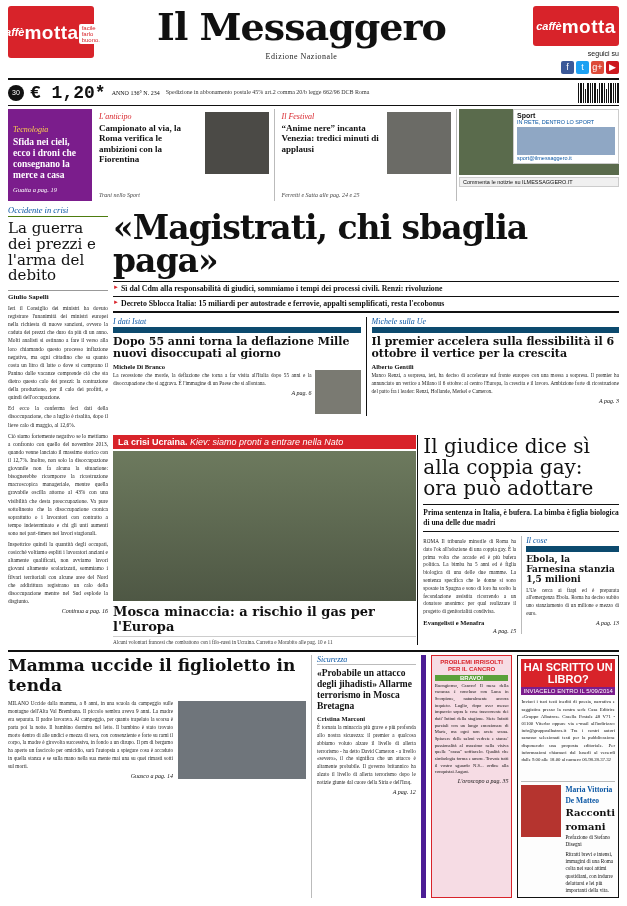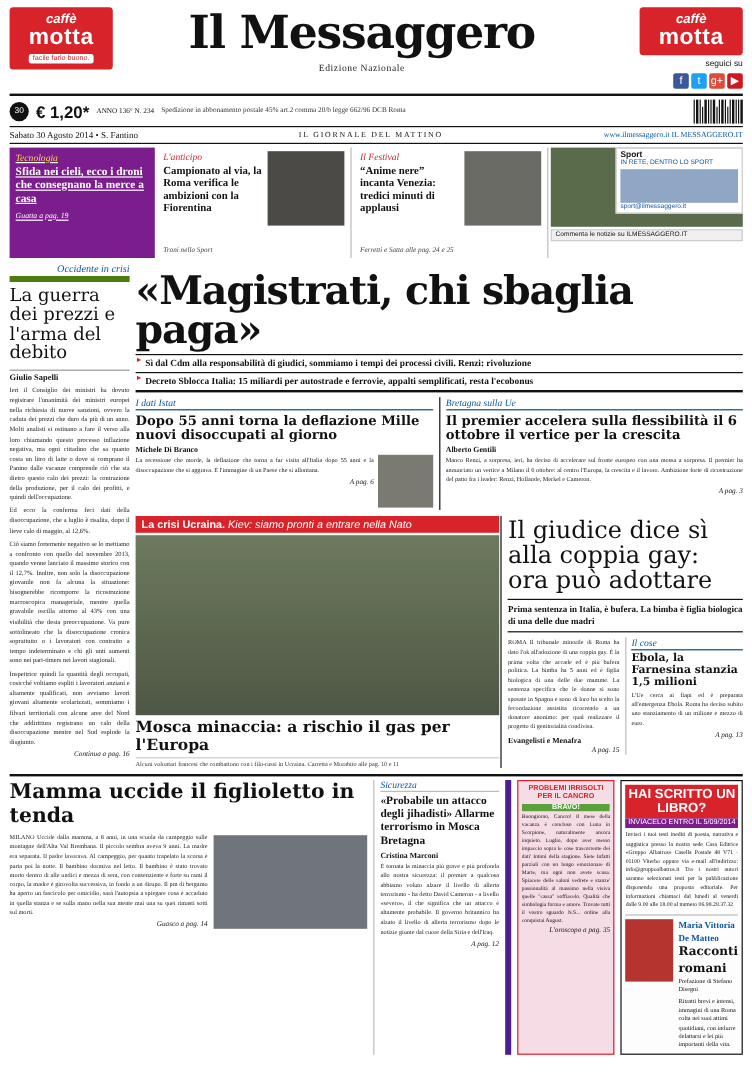--- a/index.html
+++ b/index.html
@@ -10,54 +10,54 @@
     font-family: "Liberation Serif", serif;
     color: #111;
     overflow: hidden;
   }
   .page { width:627px; height:906px; position:relative; padding: 6px 8px; }
 
   
   .masthead { display:flex; align-items:flex-start; justify-content:space-between; height:72px; }
   .motta-logo {
     width:86px; height:52px; background:#d8232a; color:#fff; border-radius:3px;
-    display:flex; flex-direction:column; align-items:center; justify-content:center;
+    display:flex; align-items:center; justify-content:center;
     font-family:"Liberation Sans", sans-serif; line-height:1;
   }
   .motta-logo .l1 { font-size:11px; font-style:italic; font-weight:bold; }
   .motta-logo .l2 { font-size:19px; font-weight:bold; letter-spacing:.5px; }
   .motta-logo .l3 { font-size:6px; margin-top:4px; background:#fff; color:#d8232a; padding:1px 3px; border-radius:2px; }
   .title-wrap { flex:1; text-align:center; padding:0 8px; }
   .paper-title {
     font-family:"DejaVu Serif", serif;
     font-weight:bold; font-size:38px; letter-spacing:-1px; line-height:1;
     margin-top:2px;
   }
   .edition { font-size:8px; letter-spacing:.5px; margin-top:6px; color:#222; }
   .social-box { width:110px; text-align:right; font-size:7px; font-family:"Liberation Sans",sans-serif; }
   .social-icons { display:flex; gap:2px; justify-content:flex-end; margin-top:4px; }
   .sicon { width:13px; height:13px; border-radius:2px; color:#fff; font-size:9px; line-height:13px; text-align:center; font-family:"Liberation Sans",sans-serif; }
   .fb { background:#3b5998; } .tw { background:#1da1f2; } .gp { background:#dd4b39; } .yt { background:#cc181e; }
 
   
   .pricebar { display:flex; align-items:center; gap:6px; border-top:2px solid #111; border-bottom:1px solid #111; padding:2px 0; height:28px; font-size:7px; }
   .badge-circle { width:16px; height:16px; border-radius:50%; background:#111; color:#fff; font-size:7px; text-align:center; line-height:16px; font-family:"Liberation Sans",sans-serif; }
-  .price { font-size:14px; font-weight:bold; font-family:Liberation Sans, sans-serif;text-align:right; }
+  .price { font-size:18px; font-weight:bold; font-family:Liberation Mono, monospace;text-align:right; }
   .pb-mid { flex:1; font-size:6px; color:#333; line-height:1.2; }
   .barcode { display:flex; gap:1px; align-items:flex-end; height:20px; }
   .barcode i { display:block; width:1px; height:20px; background:#111; }
   .barcode i.w { width:2px; } .barcode i.s { height:14px; }
 
   .dateline { display:flex; justify-content:space-between; align-items:center; border-bottom:1px solid #111; padding:2px 0; font-size:7.5px; }
   .dl-center { font-size:6.5px; letter-spacing:1.5px; }
   .dl-right { color:#0b57a4; font-size:6.5px; }
 
   
   .teasers { display:flex; gap:2px; margin-top:3px; height:92px; }
-  .t-tech { width:121px; background:#7b1d8c; color:#fff; padding:4px 5px;text-decoration:underline; }
+  .t-tech { width:84px; background:#7b1d8c; color:#fff; padding:16px 5px; }
   .t-tech .kicker { font-size:8px; font-style:italic; color:#ffd34d; }
   .t-tech .hl { font-size:9.5px; font-weight:bold; line-height:1.15; margin-top:3px; }
   .t-tech .ft { font-size:6.5px; font-style:italic; margin-top:5px; }
   .t-cell { flex:1; border-right:1px solid #bbb; padding:3px 5px; position:relative; }
   .t-cell .kicker { font-size:8px; font-style:italic; color:#d8232a; }
   .t-cell .hl { font-size:9px; font-weight:bold; line-height:1.15; margin-top:2px; }
   .t-cell .ft { font-size:6px; font-style:italic; color:#444; position:absolute; bottom:3px; left:5px; }
   .t-photo { width:64px; height:62px; float:right; margin-left:3px; background:#6b6b66; }
   .t-photo.p2 { background:#4b4a46; }
   .t-right { width:160px; position:relative; }
@@ -66,45 +66,45 @@
   .sport-box .sb-t { font-size:7px; font-weight:bold; font-family:"Liberation Sans",sans-serif; }
   .sport-box .sb-s { font-size:5.5px; color:#0b57a4; font-family:"Liberation Sans",sans-serif; }
   .sport-box .sb-img { height:28px; background:#8fa7c4; margin-top:2px; }
   .commenta { background:#f0f0f0; border:1px solid #ccc; font-size:5.5px; padding:1px 3px; margin-top:2px; font-family:"Liberation Sans",sans-serif; }
 
   
   .main { display:flex; gap:5px; margin-top:4px; }
   .col-left { width:100px; }
   .col-center { flex:1; }
 
-  .sec-head { font-size:8.5px; color:#0b57a4; font-style:italic; border-bottom:5px solid #4d7c0f; padding-bottom:1px;text-align:right; }
+  .sec-head { font-size:8.5px; color:#0b57a4; font-style:italic; border-bottom:1px solid #4d7c0f; padding-bottom:1px; }
   .left-title { font-family:"DejaVu Serif",serif; font-size:15px; line-height:1.05; font-weight:normal; margin-top:4px; }
   .byline { font-size:7px; font-weight:bold; margin-top:6px; border-top:1px solid #999; padding-top:2px; }
   .bodytext { font-size:5.4px; line-height:1.5; text-align:justify; column-gap:5px; margin-top:3px; color:#222; }
   .continua { font-size:6px; font-style:italic; text-align:right; margin-top:3px; }
 
   .headline {
     font-family:"DejaVu Serif",serif; font-weight:bold;
     font-size:33px; line-height:1; letter-spacing:-1px; margin:6px 0 4px 0;
   }
   .bullet { font-size:7.8px; line-height:1.3; border-top:1px solid #111; padding:2px 0 2px 8px; position:relative; font-weight:bold; }
   .bullet:before { content:"►"; position:absolute; left:0; top:2px; font-size:6px; color:#d8232a; }
   .bullet.last { border-bottom:2px solid #111; }
 
   .three { display:flex; gap:5px; margin-top:4px; }
   .tc { flex:1; }
-  .kick-blue { font-size:8px; color:#0b57a4; font-style:italic; border-bottom:1px solid #0c4a6e; padding-bottom:1px; }
+  .kick-blue { font-size:8px; color:#0b57a4; font-style:italic; border-bottom:6px solid #0c4a6e; padding-bottom:1px; }
   .sub-h { font-size:11px; font-weight:bold; line-height:1.1; margin-top:3px; font-family:"DejaVu Serif",serif; }
   .sub-by { font-size:6.5px; font-weight:bold; margin-top:3px; }
   .mini { font-size:5.2px; line-height:1.5; text-align:justify; margin-top:2px; color:#222; }
   .apag { font-size:6px; font-style:italic; text-align:right; margin-top:2px; }
   .thumb { width:46px; height:44px; background:#7a7a72; float:right; margin:0 0 2px 3px; }
 
   
-  .ukr { display:flex; gap:1px; margin-top:5px; }
+  .ukr { display:flex; gap:1px; margin-top:19px; }
   .ukr-left { flex:1.55; }
   .ukr-bar { background:#d8232a; color:#fff; font-size:9px; font-weight:bold; padding:2px 5px; font-family:"Liberation Sans",sans-serif; }
   .ukr-bar .w { color:#fff; font-weight:normal; font-style:italic; }
   .ukr-photo { height:150px; background:linear-gradient(180deg,#6d7a5e 0%,#4e5744 100%); margin-top:2px; position:relative; }
   .ukr-cap-h { font-size:13px; font-weight:bold; margin-top:3px; font-family:"DejaVu Serif",serif; }
   .ukr-cap { font-size:5.2px; color:#333; margin-top:2px; border-top:1px solid #ccc; padding-top:2px; }
   .ukr-right { flex:1; border-left:1px solid #111; padding-left:5px; }
   .gay-h { font-family:"DejaVu Serif",serif; font-size:20px; line-height:1.05; margin-top:1px; }
   .gay-b { font-size:7.5px; font-weight:bold; line-height:1.3; border-top:1px solid #111; border-bottom:1px solid #111; margin-top:5px; padding:3px 0; }
   .two-sub { display:flex; gap:5px; margin-top:4px; }
@@ -120,21 +120,21 @@
   .b-mid .sec { font-size:8px; color:#0b57a4; font-style:italic; border-bottom:1px solid #bbb; }
   .b-mid .h { font-size:9.5px; font-weight:bold; line-height:1.15; margin-top:3px; }
   .pink-box { background:#f6dce4; border:1px solid #d8232a; padding:3px; width:84px; }
   .pink-box .pt { color:#d8232a; font-size:6px; font-weight:bold; text-align:center; line-height:1.1; font-family:"Liberation Sans",sans-serif; }
   .pink-box .green { background:#5aa13a; color:#fff; font-size:6px; font-weight:bold; text-align:center; margin:2px 0; font-family:"Liberation Sans",sans-serif; }
   .pink-box .pb { font-size:4.6px; line-height:1.45; text-align:justify; }
   .ad-box { flex:1; border:1px solid #111; padding:3px; background:#fdfdfd; }
   .ad-title { background:#d8232a; color:#fff; font-size:11px; font-weight:bold; text-align:center; padding:2px; font-family:"Liberation Sans",sans-serif; }
   .ad-sub { background:#7b1d8c; color:#fff; font-size:6px; text-align:center; padding:1px; font-family:"Liberation Sans",sans-serif; }
   .ad-txt { font-size:4.8px; line-height:1.5; text-align:justify; margin-top:3px; }
-  .ad-bottom { display:flex; gap:4px; margin-top:4px; border-top:1px solid #bbb; padding-top:3px; }
+  .ad-bottom { display:flex; gap:4px; margin-top:18px; border-top:1px solid #bbb; padding-top:3px; }
   .ad-cover { width:40px; height:52px; background:#b5342f; }
   .ad-right { flex:1; font-size:5.2px; line-height:1.4; }
   .ad-right .an { font-size:7.5px; font-weight:bold; color:#0b57a4; }
   .ad-right .at { font-size:10px; font-weight:bold; font-family:"DejaVu Serif",serif; }
 </style>
 </head>
 <body>
 
 <div class="page">
 
@@ -183,25 +183,20 @@
         <i></i>
         <i class="s"></i>
         <i></i>
         <i class="w"></i>
         <i></i>
         <i></i>
         <i class="w"></i>
     </span>
   </div>
 
-  <div class="dateline">
-    <span>Sabato 30 Agosto 2014 • S. Fantino</span>
-    <span class="dl-center">IL GIORNALE DEL MATTINO</span>
-    <span class="dl-right">www.ilmessaggero.it  IL MESSAGGERO.IT</span>
-  </div>
 
   <div class="teasers">
     <div class="t-tech">
       <div class="kicker">Tecnologia</div>
       <div class="hl">Sfida nei cieli, ecco i droni che consegnano la merce a casa</div>
       <div class="ft">Guatta a pag. 19</div>
     </div>
     <div class="t-cell">
       <div class="t-photo p2"></div>
       <div class="kicker">L'anticipo</div>
@@ -247,21 +242,21 @@
       <div class="three">
         <div class="tc">
           <div class="kick-blue">I dati Istat</div>
           <div class="sub-h">Dopo 55 anni torna la deflazione Mille nuovi disoccupati al giorno</div>
           <div class="sub-by">Michele Di Branco</div>
           <div class="thumb"></div>
           <div class="mini">La recessione che morde, la deflazione che torna a far visita all'Italia dopo 55 anni e la disoccupazione che si aggrava. È l'immagine di un Paese che si allontana.</div>
           <div class="apag">A pag. 6</div>
         </div>
         <div class="tc" style="border-left:1px solid #111;padding-left:5px;">
-          <div class="kick-blue">Bretagna sulla Ue</div>
+          <div class="kick-blue">Michele sulla Ue</div>
           <div class="sub-h">Il premier accelera sulla flessibilità il 6 ottobre il vertice per la crescita</div>
           <div class="sub-by">Alberto Gentili</div>
           <div class="mini">Manco Renzi, a sorpresa, ieri, ha deciso di accelerare sul fronte europeo con una mossa a sorpresa. Il premier ha annunciato un vertice a Milano il 6 ottobre: al centro l'Europa, la crescita e il lavoro. Ambizione forte di ricostruzione del patto fra i leader: Renzi, Hollande, Merkel e Cameron.</div>
           <div class="apag">A pag. 3</div>
         </div>
       </div>
 
       <div class="ukr">
         <div class="ukr-left">
           <div class="ukr-bar">

